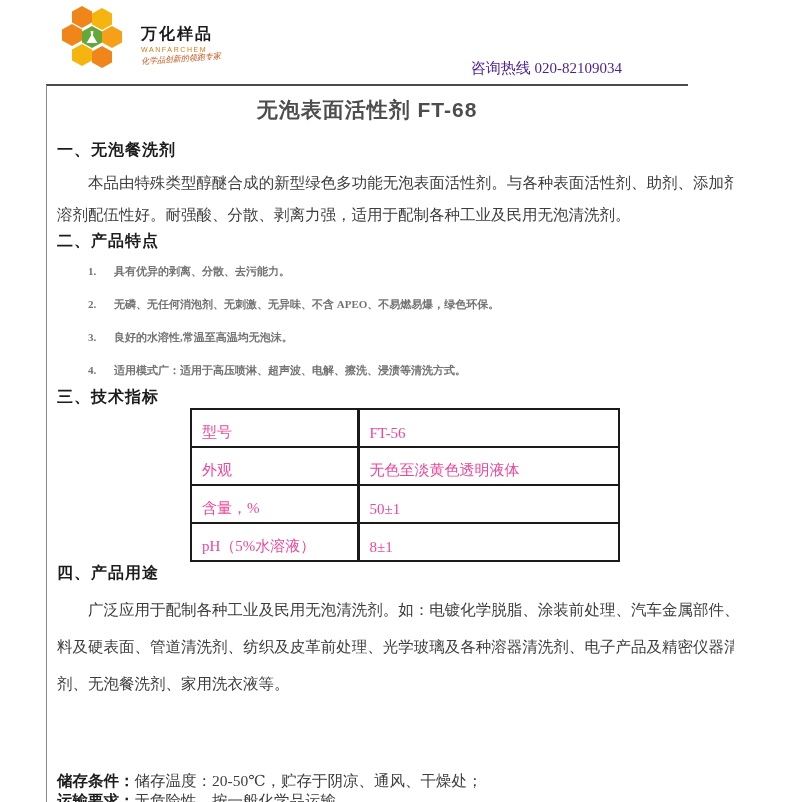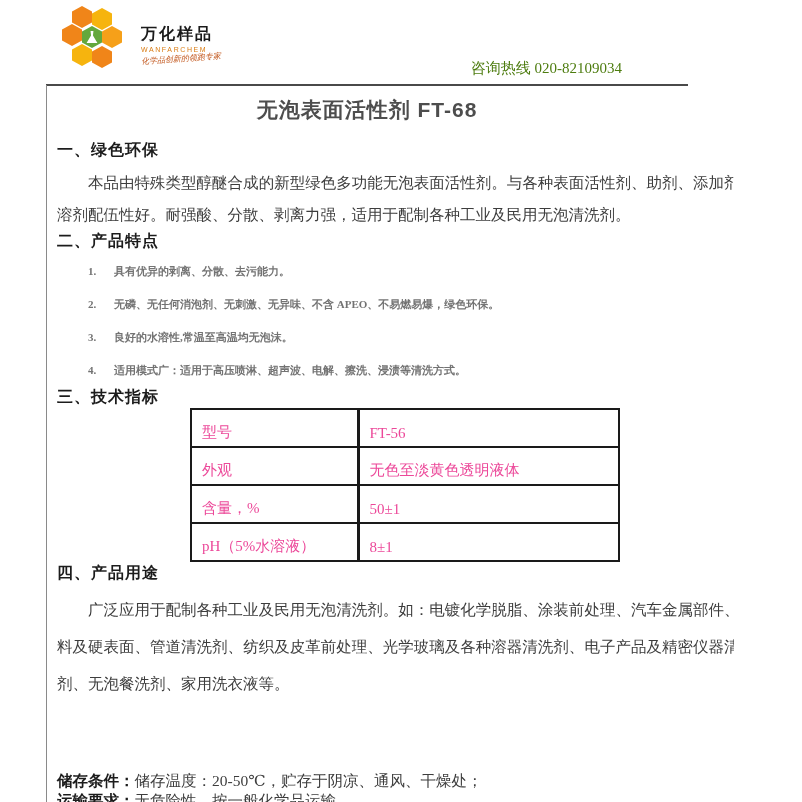--- a/index.html
+++ b/index.html
@@ -20,21 +20,21 @@
   .hex-bl{left:12px;top:38px;background:#F6B40E;}
   .hex-br{left:32px;top:40px;background:#F08519;}
   .flask { width:12px; height:12px; margin:5px auto 0; background:#ffffff;
            clip-path:polygon(38% 0,62% 0,58% 38%,95% 100%,5% 100%,42% 38%); }
   .brand-block { position:absolute; left:141px; top:24px; width:180px;
                  font-family:"Liberation Sans",sans-serif; }
   .brand-name { font-size:16px; font-weight:bold; color:#1a1a1a; letter-spacing:2px; }
   .brand-en { font-size:7px; color:#d97b12; letter-spacing:1.6px; margin-top:1px; }
   .brand-tagline { font-size:8px; color:#c2571d; font-style:italic;
                    transform:rotate(-4deg); transform-origin:left center; margin-top:3px; }
-  .hotline { position:absolute; top:59px; right:112px; font-size:15px; color:#4d7c0f; }
+  .hotline { position:absolute; top:59px; right:112px; font-size:15px; color:#4c1d95; }
   .top-rule { position:absolute; left:46px; right:46px; top:84px; height:2px; background:#4a4a4a; }
   .left-rule { position:absolute; left:46px; top:85px; bottom:0; width:1px; background:#8a8a8a; }
 
   
   .doc-title { position:absolute; left:0; right:0; top:96px; text-align:center;
                font-family:"Liberation Sans",sans-serif; font-weight:bold;
                font-size:21px; color:#4d4d4d; letter-spacing:1px; }
 
   .sec-heading { position:absolute; left:57px; font-family:"Liberation Sans",sans-serif;
                  font-weight:bold; font-size:16px; color:#1c1c1c; letter-spacing:1px; }
@@ -83,21 +83,21 @@
     <div class="brand-en">WANFARCHEM</div>
     <div class="brand-tagline">化学品创新的领跑专家</div>
   </div>
 
   <div class="hotline">咨询热线 020-82109034</div>
   <div class="top-rule"></div>
   <div class="left-rule"></div>
 
   <div class="doc-title">无泡表面活性剂 FT-68</div>
 
-  <div class="sec-heading h1">一、绿色环保</div>
+  <div class="sec-heading h1">一、无泡餐洗剂</div>
   <div class="para para1">本品由特殊类型醇醚合成的新型绿色多功能无泡表面活性剂。与各种表面活性剂、助剂、添加剂、溶剂配伍性好。耐强酸、分散、剥离力强，适用于配制各种工业及民用无泡清洗剂。</div>
 
   <div class="sec-heading h2">二、产品特点</div>
   <div class="feature-list">
     <div class="feature-item">
       <span class="feature-num">1.</span><span>具有优异的剥离、分散、去污能力。</span>
     </div>
     <div class="feature-item">
       <span class="feature-num">2.</span><span>无磷、无任何消泡剂、无刺激、无异味、不含 APEO、不易燃易爆，绿色环保。</span>
     </div>

